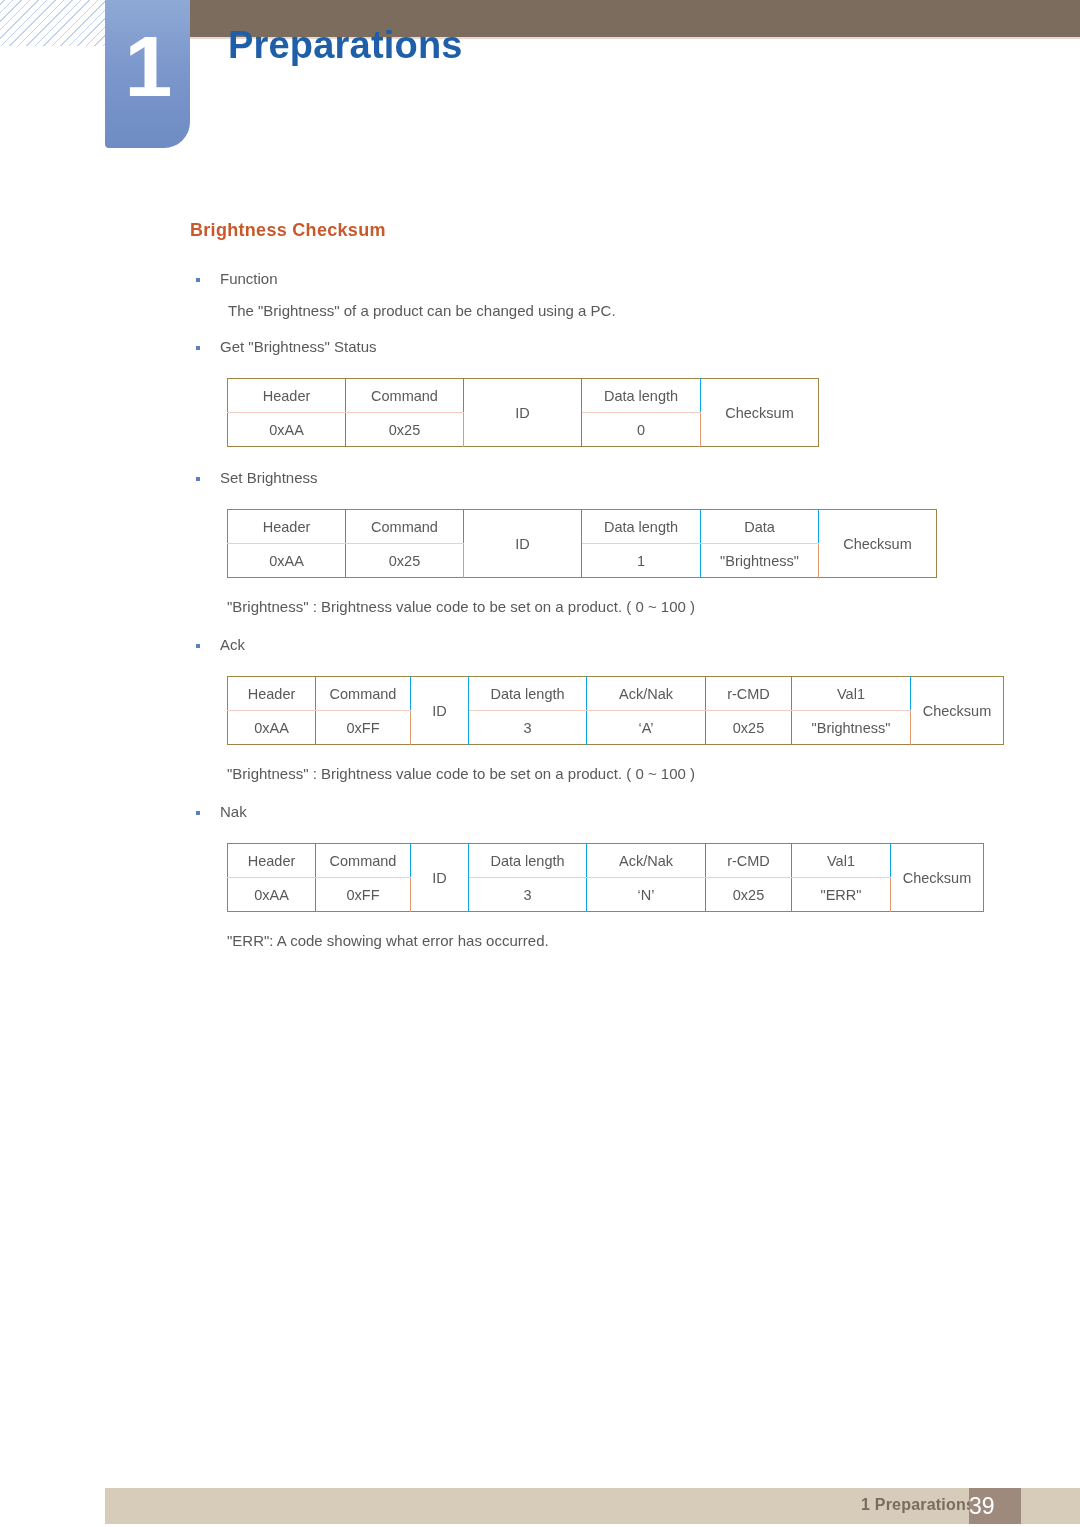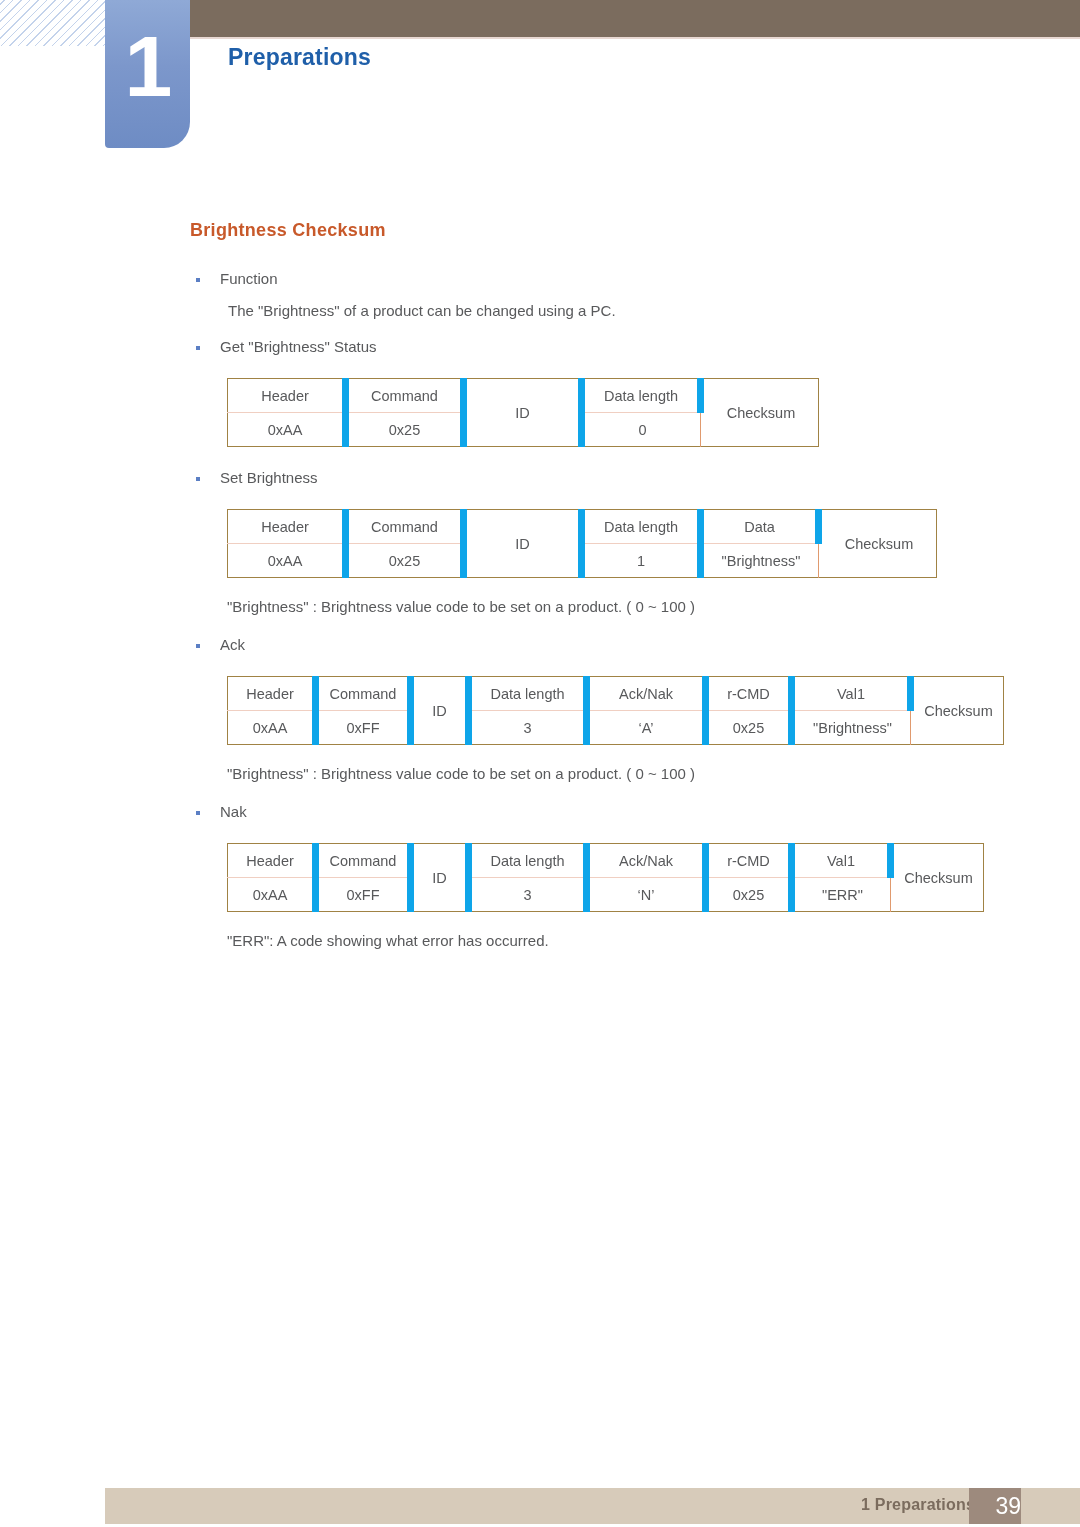--- a/index.html
+++ b/index.html
@@ -69,23 +69,23 @@
     text-align: center;
     font-size: 86px;
     line-height: 96px;
     font-weight: bold;
     color: #ffffff;
     font-family: "Liberation Sans", sans-serif;
     letter-spacing: -2px;
   }
   .chapter-title {
     position: absolute;
-    top: 44px;
+    top: 24px;
     left: 228px;
-    font-size: 23px;
+    font-size: 38px;
     font-weight: bold;
     color: #1f5fa9;
     letter-spacing: .2px;
   }
 
   
   .content {
     position: absolute;
     top: 0; left: 0;
     width: 1080px;
@@ -131,21 +131,21 @@
   
   .proto-table {
     position: absolute;
     border-collapse: collapse;
     table-layout: fixed;
     border: 1px solid #a08244;
     background: #ffffff;
   }
   .proto-table td {
     border-left: 1px solid #e09a6e;
-    border-right: 7px solid #0ea5e9;
+    border-right: 1px solid #0ea5e9;
     text-align: center;
     vertical-align: middle;
     font-size: 14.5px;
     color: #58595b;
     height: 33px;
     padding: 0 2px;
     white-space: nowrap;
   }
   .proto-table td.rowsplit-top {
     border-bottom: 1px solid #f0cfc2;
@@ -182,21 +182,21 @@
     height: 36px;
     background: #9d8a7d;
   }
   .footer-page-num {
     position: absolute;
     left: 969px;
     top: 1488px;
     width: 52px;
     height: 36px;
     line-height: 36px;
-    text-align: right;
+    text-align: left;
     font-size: 23px;
     color: #ffffff;
   }
 </style>
 </head>
 <body>
 
 <div class="page-header">
   <div class="hatch"></div>
   <div class="brown-bar"></div>

